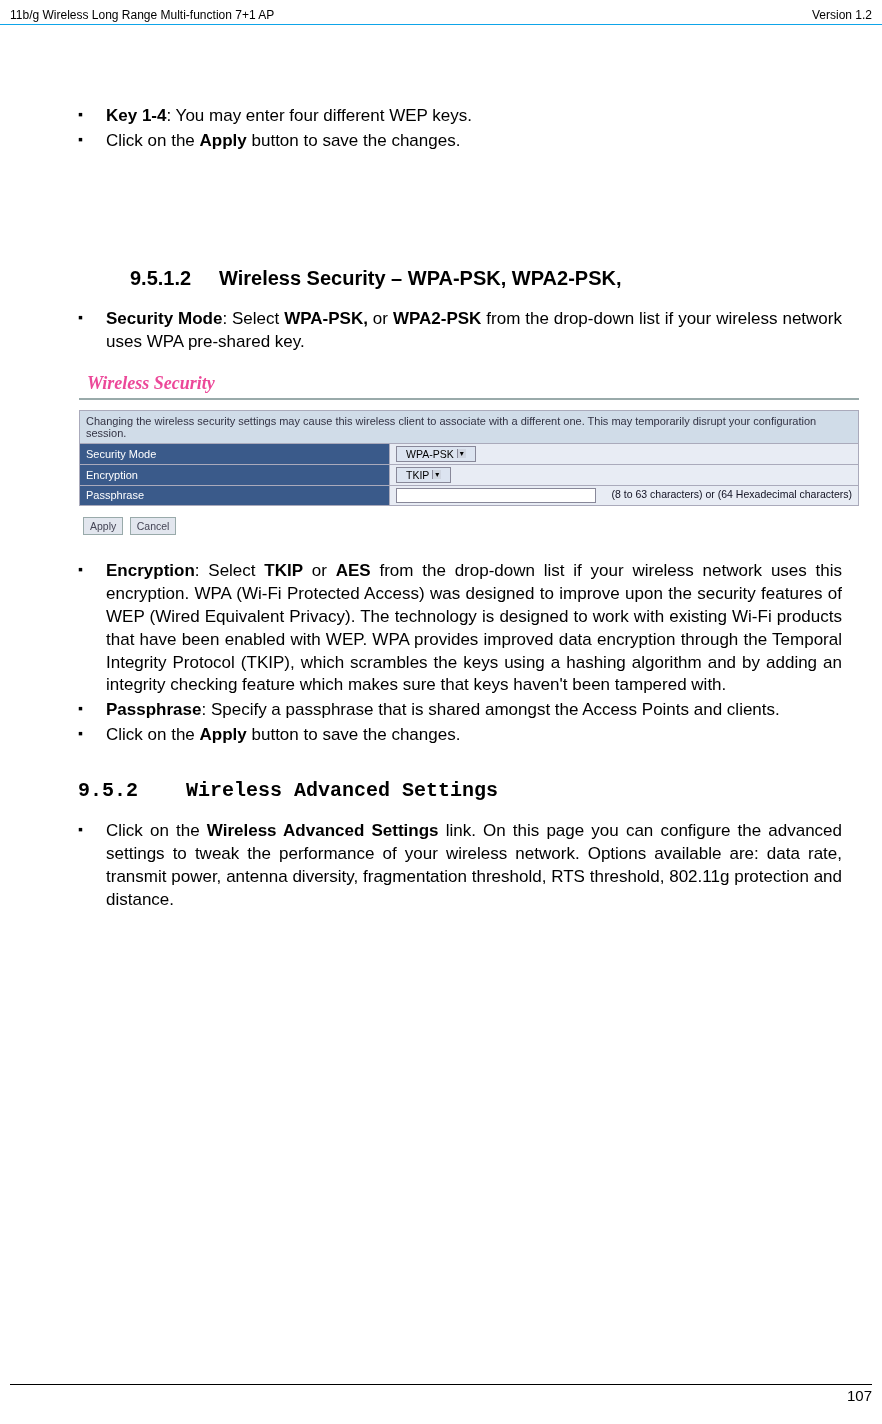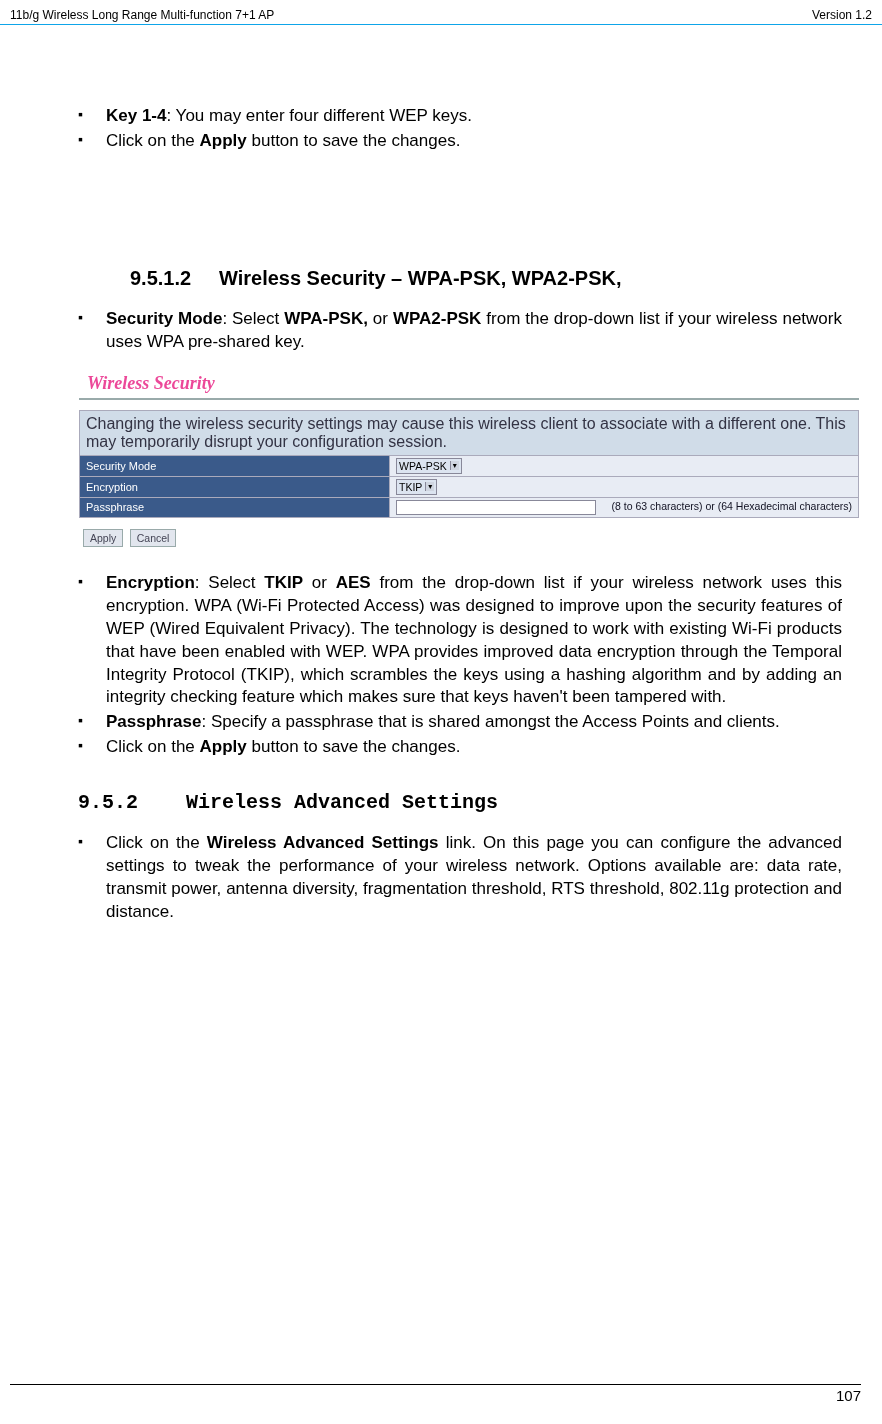--- a/index.html
+++ b/index.html
@@ -23,21 +23,21 @@
       padding: 8px 0 2px 0;
       font-size: 12px;
       margin: 0 -40px;
       padding-left: 10px;
       padding-right: 10px;
     }
     .page-footer {
       position: absolute;
       bottom: 20px;
       left: 10px;
-      right: 21px;
+      right: 10px;
       border-top: 1px solid #000;
       text-align: right;
       padding-top: 2px;
       font-size: 15px;
     }
     .content {
       padding-top: 80px;
     }
     ul.bullets {
       list-style: none;
@@ -93,41 +93,41 @@
     }
     .ws-table {
       width: 780px;
       border-collapse: collapse;
       font-size: 11px;
     }
     .ws-notice {
       background: #d0dce8;
       color: #334;
       padding: 4px 6px;
-      font-size: 16px;
+      font-size: 11px;
       border: 1px solid #aab;
     }
     .ws-row-label {
       background: #3a5a8a;
       color: #fff;
       width: 310px;
       padding: 3px 6px;
       border: 1px solid #aab;
       font-size: 11px;
     }
     .ws-row-value {
       background: #e8ecf4;
       padding: 2px 6px;
       border: 1px solid #aab;
     }
     .ws-select {
       background: #dce4f0;
       border: 1px solid #889;
       font-size: 10.5px;
-      padding: 1px 2px;
+      padding: 1px 9px;
       display: inline-flex;
       align-items: center;
       gap: 3px;
     }
     .ws-select .arrow {
       font-size: 8px;
       background: #cfd5e0;
       padding: 0 2px;
       border-left: 1px solid #889;
     }

